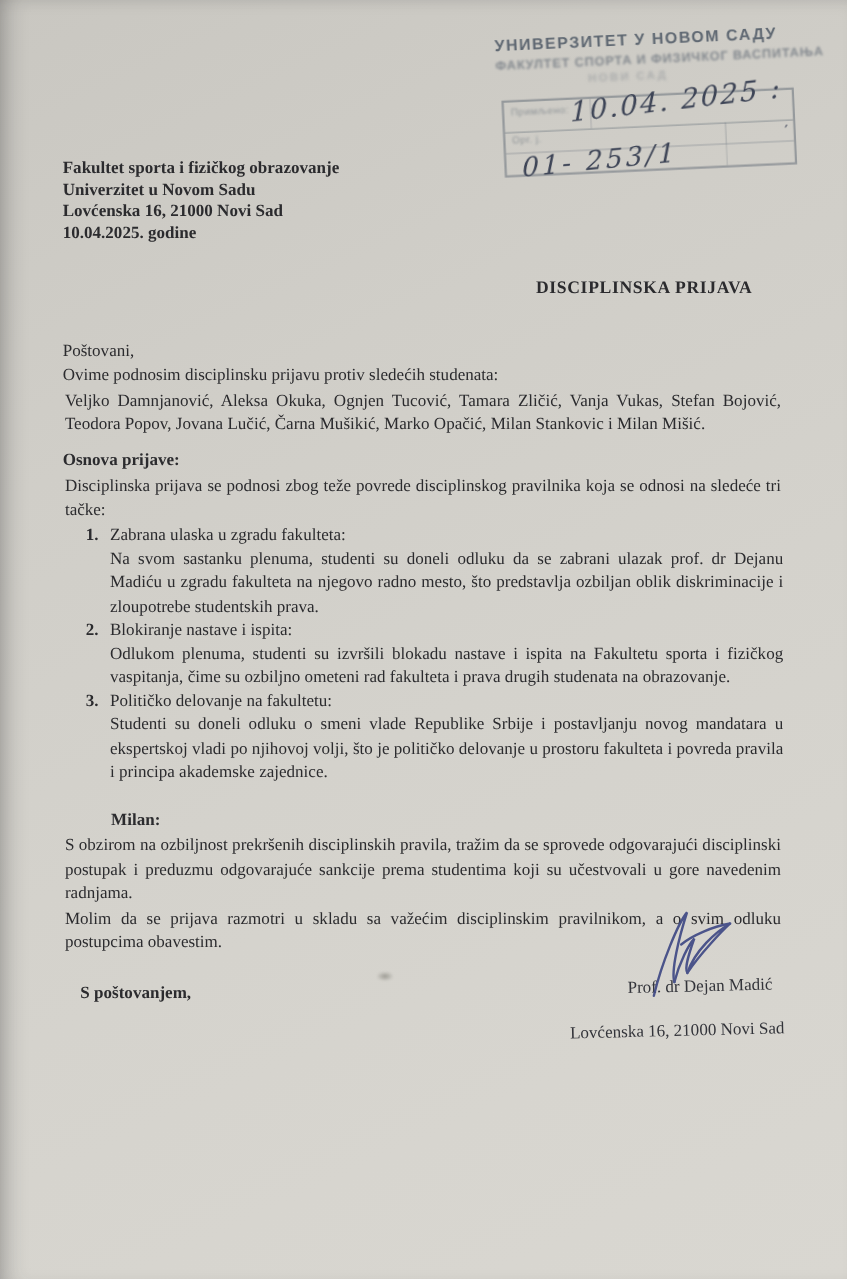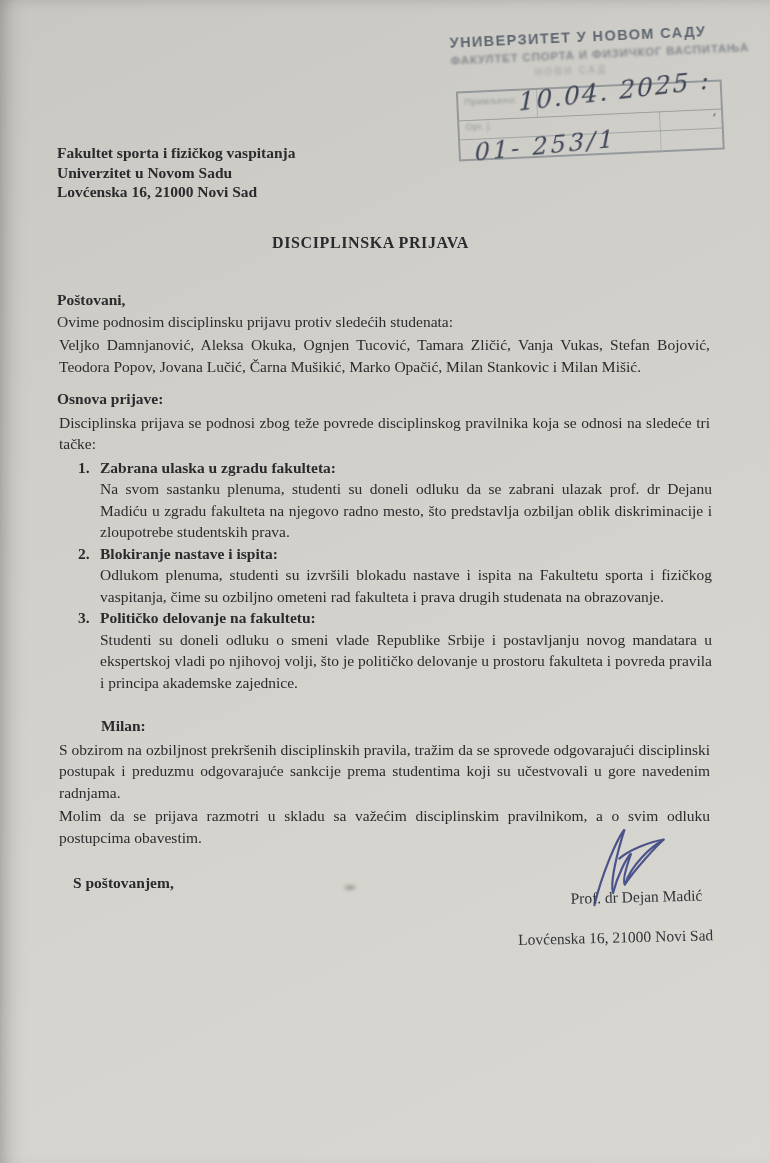--- a/index.html
+++ b/index.html
@@ -78,26 +78,26 @@
   }
   
   .content{
     position:absolute;left:57px;top:143px;width:655px;
     font-size:15.5px;line-height:21.5px;
     text-align:justify;
   }
   .header-line{font-weight:bold;line-height:19.5px;text-align:left;}
   .doc-title{
     font-weight:bold;font-size:16px;letter-spacing:.6px;
-    text-align:center;padding-right:28px;
+    text-align:right;padding-right:28px;
     margin-top:30px;
   }
   .para{margin:2px;}
   .intro-block{margin-top:36px;}
-  .bold{font-weight:bold;}
+  .bold{font-weight:normal;}
   .section-head{font-weight:bold;margin-top:11px;text-align:left;}
   ol.points{margin:0;padding:0;list-style:none;}
   ol.points li{display:flex;margin:0;}
   .li-num{width:22px;flex:none;margin-left:21px;font-weight:bold;}
   .li-body{flex:1;text-align:justify;}
   .zahtev-head{font-weight:bold;margin-top:22px;text-indent:44px;text-align:left;}
   .closing{font-weight:bold;margin-top:24px;text-align:left;margin-left:16px;}
   .sig-block{position:absolute;right:58px;top:830px;width:300px;text-align:right;transform:rotate(-1.4deg);}
   .sig-svg{position:absolute;right:40px;top:-2px;}
   .signer{margin-top:60px;font-size:15.5px;color:#33343a;padding-right:10px;}
@@ -129,23 +129,24 @@
       <div class="stamp-cell-div3"></div>
       <div class="hand hand-date">10.04. 2025 :</div>
       <div class="hand hand-tick">ʹ</div>
       <div class="hand hand-number">01- 253/1</div>
     </div>
   </div>
 
   <div class="content">
 
     <div>
-      <div class="header-line">Fakultet sporta i fizičkog vaspitanja</div>
+      <div class="header-line">Fakultet sporta i fizičkog obrazovanje</div>
       <div class="header-line">Univerzitet u Novom Sadu</div>
       <div class="header-line">Lovćenska 16, 21000 Novi Sad</div>
+      <div class="header-line">10.04.2025. godine</div>
     </div>
 
     <div class="doc-title">DISCIPLINSKA PRIJAVA</div>
 
     <div class="intro-block">
       <div class="bold" style="text-align:left;">Poštovani,</div>
       <div style="text-align:left;">Ovime podnosim disciplinsku prijavu protiv sledećih studenata:</div>
       <div class="para">Veljko Damnjanović, Aleksa Okuka, Ognjen Tucović, Tamara Zličić, Vanja Vukas, Stefan Bojović, Teodora Popov, Jovana Lučić, Čarna Mušikić, Marko Opačić, Milan Stankovic i Milan Mišić.</div>
     </div>
 

